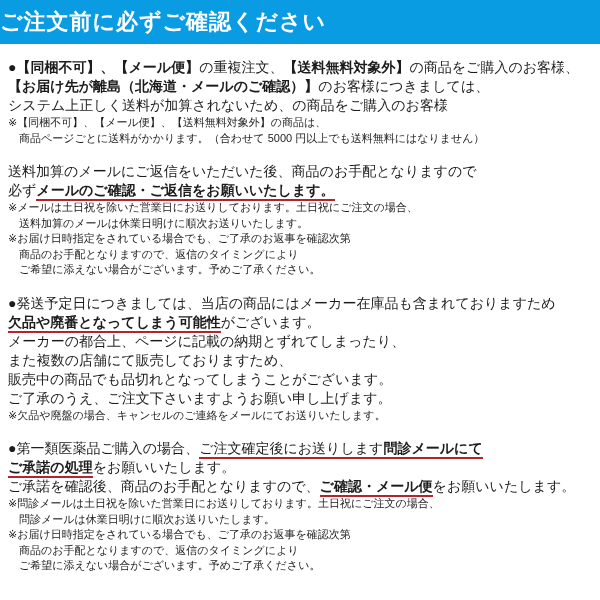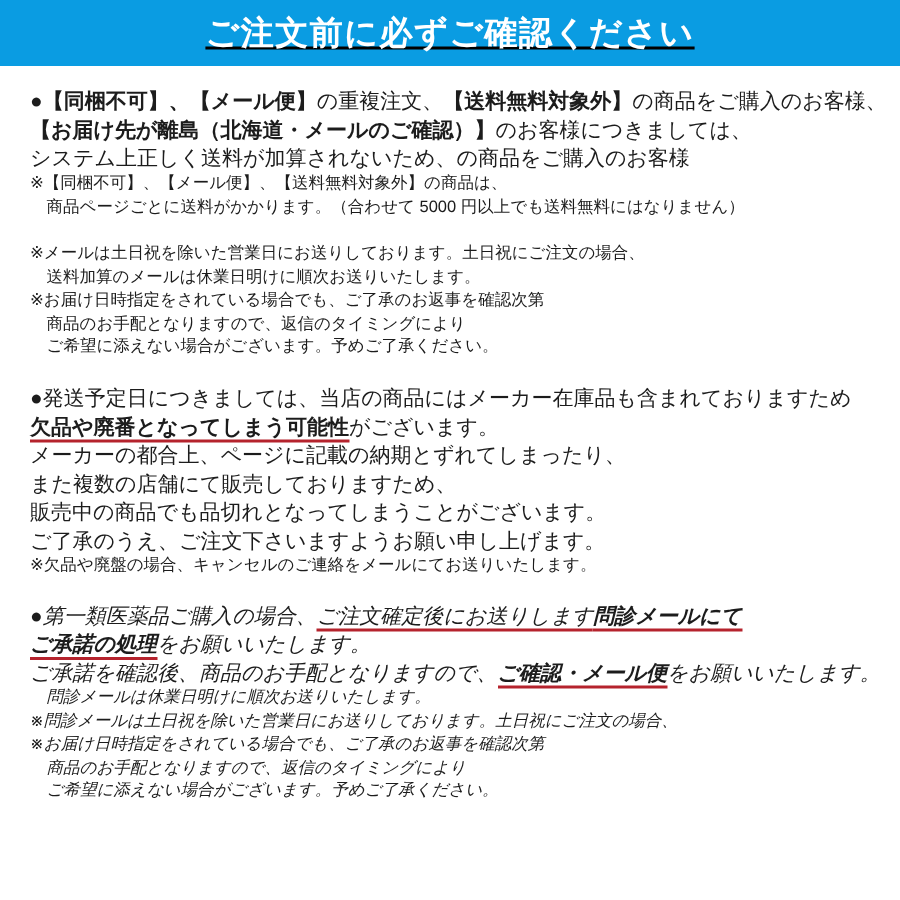--- a/index.html
+++ b/index.html
@@ -19,37 +19,35 @@
     height: 600px;
     background: #ffffff;
     overflow: hidden;
   }
   .banner {
     width: 100%;
     height: 44px;
     background: var(--banner-bg);
     display: flex;
     align-items: center;
-    justify-content: center;
-    text-decoration: underline;
   }
   .banner h1 {
     margin: 0;
     color: var(--banner-fg);
     font-size: 22px;
     font-weight: bold;
     letter-spacing: 1px;
     line-height: 1;
   }
   .content {
-    padding: 14px 8px 0 20px;
+    padding: 14px 8px 0 8px;
     color: var(--text);
   }
   .section { margin: 0 0 16px 0; }
-  .section:last-child { margin-bottom: 0; font-style: italic; }
+  .section:last-child { margin-bottom: 0; }
   .line {
     font-size: 14px;
     line-height: 19px;
     white-space: nowrap;
     letter-spacing: 0px;
   }
   .notes .line {
     font-size: 11px;
     line-height: 15.5px;
   }
@@ -73,20 +71,24 @@
           <div class="line"><span class="seg">●</span><span class="seg b">【同梱不可】、【メール便】</span><span class="seg">の重複注文、</span><span class="seg b">【送料無料対象外】</span><span class="seg">の商品をご購入のお客様、</span></div>
           <div class="line"><span class="seg b">【お届け先が離島（北海道・メールのご確認）】</span><span class="seg">のお客様につきましては、</span></div>
           <div class="line"><span class="seg">システム上正しく送料が加算されないため、の商品をご購入のお客様</span></div>
         </div>
         <div class="notes">
           <div class="line"><span class="seg">※【同梱不可】、【メール便】、【送料無料対象外】の商品は、</span></div>
           <div class="line"><span class="seg">　商品ページごとに送料がかかります。（合わせて 5000 円以上でも送料無料にはなりません）</span></div>
         </div>
       </section>
       <section class="section">
+        <div class="mains">
+          <div class="line"><span class="seg">送料加算のメールにご返信をいただいた後、商品のお手配となりますので</span></div>
+          <div class="line"><span class="seg">必ず</span><span class="seg b u">メールのご確認・ご返信をお願いいたします。</span></div>
+        </div>
         <div class="notes">
           <div class="line"><span class="seg">※メールは土日祝を除いた営業日にお送りしております。土日祝にご注文の場合、</span></div>
           <div class="line"><span class="seg">　送料加算のメールは休業日明けに順次お送りいたします。</span></div>
           <div class="line"><span class="seg">※お届け日時指定をされている場合でも、ご了承のお返事を確認次第</span></div>
           <div class="line"><span class="seg">　商品のお手配となりますので、返信のタイミングにより</span></div>
           <div class="line"><span class="seg">　ご希望に添えない場合がございます。予めご了承ください。</span></div>
         </div>
       </section>
       <section class="section">
         <div class="mains">
@@ -101,21 +103,21 @@
           <div class="line"><span class="seg">※欠品や廃盤の場合、キャンセルのご連絡をメールにてお送りいたします。</span></div>
         </div>
       </section>
       <section class="section">
         <div class="mains">
           <div class="line"><span class="seg">●第一類医薬品ご購入の場合、</span><span class="seg u">ご注文確定後にお送りします</span><span class="seg b u">問診メールにて</span></div>
           <div class="line"><span class="seg b u">ご承諾の処理</span><span class="seg">をお願いいたします。</span></div>
           <div class="line"><span class="seg">ご承諾を確認後、商品のお手配となりますので、</span><span class="seg b u">ご確認・メール便</span><span class="seg">をお願いいたします。</span></div>
         </div>
         <div class="notes">
+          <div class="line"><span class="seg">※問診メールは土日祝を除いた営業日にお送りしております。土日祝にご注文の場合、</span></div>
           <div class="line"><span class="seg">　問診メールは休業日明けに順次お送りいたします。</span></div>
-          <div class="line"><span class="seg">※問診メールは土日祝を除いた営業日にお送りしております。土日祝にご注文の場合、</span></div>
           <div class="line"><span class="seg">※お届け日時指定をされている場合でも、ご了承のお返事を確認次第</span></div>
           <div class="line"><span class="seg">　商品のお手配となりますので、返信のタイミングにより</span></div>
           <div class="line"><span class="seg">　ご希望に添えない場合がございます。予めご了承ください。</span></div>
         </div>
       </section>
     </main>
 </div>
 
 </body></html>

